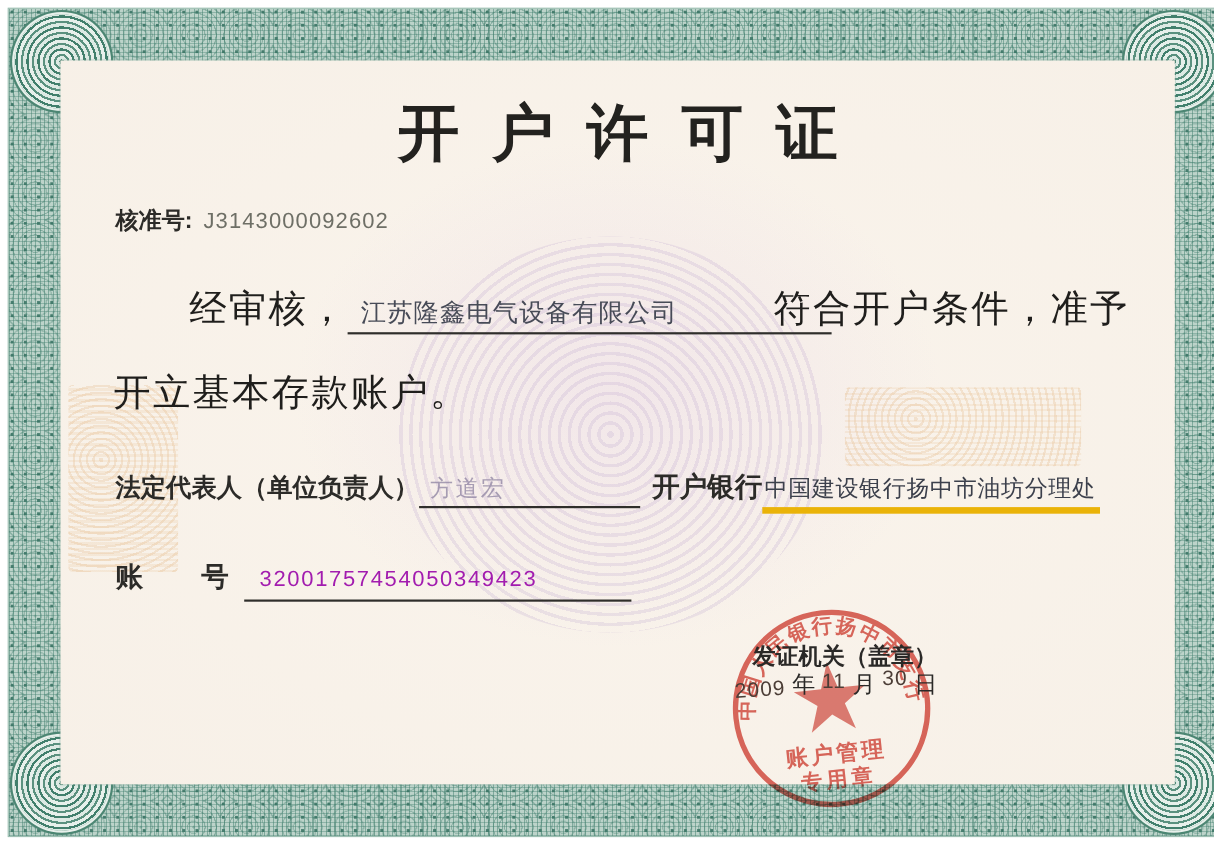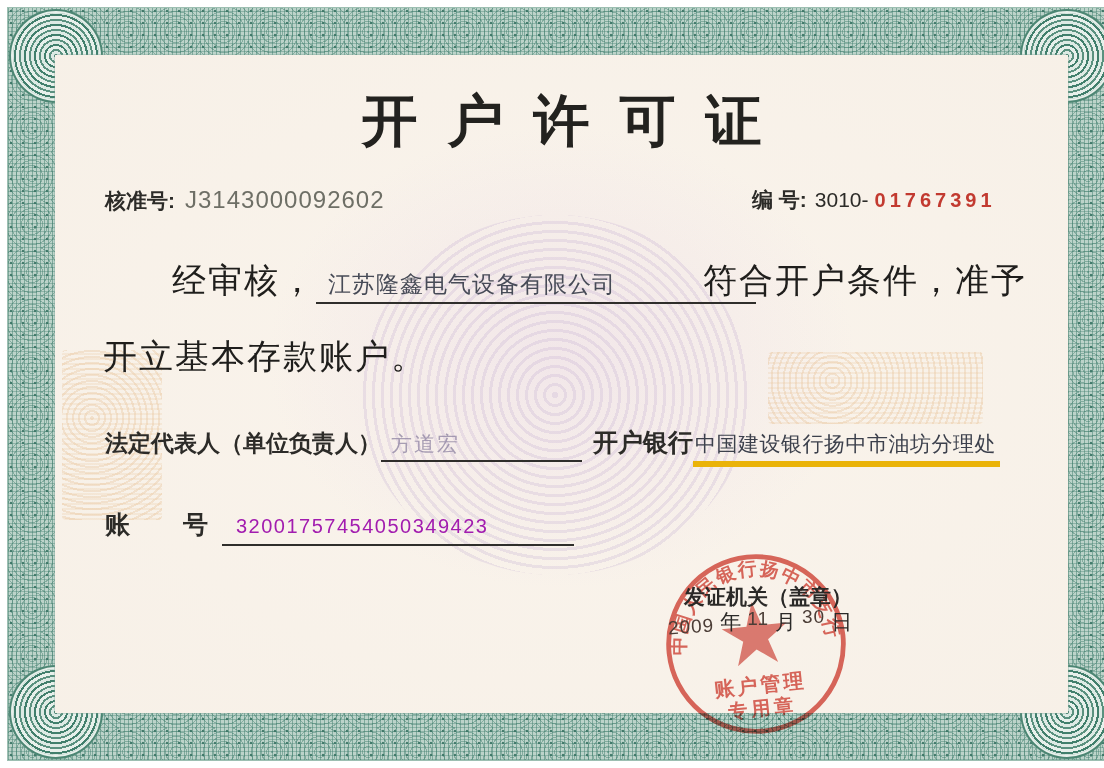--- a/index.html
+++ b/index.html
@@ -51,21 +51,21 @@
   .gold-band.left{left:62px;top:350px;width:100px;height:170px;}
   
   .abs{position:absolute;white-space:nowrap;}
   .title{
     left:0;right:0;top:84px;text-align:center;
     font-family:"DejaVu Serif","Liberation Serif",serif;
     font-size:56px;font-weight:bold;letter-spacing:30px;text-indent:30px;color:#23221f;
   }
   .lbl{font-size:21px;font-weight:bold;color:#2c2b28;}
   .row-approval{left:105px;top:186px;font-size:21px;}
-  .approval-value{font-weight:normal;color:#6e6f66;letter-spacing:1px;font-size:24px;margin-left:10px;}
+  .approval-value{font-weight:normal;color:#6e6f66;letter-spacing:1px;font-size:20px;margin-left:10px;}
   .row-serial{left:752px;top:186px;font-size:21px;}
   .serial-prefix{font-weight:normal;color:#2c2b28;margin-left:8px;}
   .serial-red{color:#c23a30;letter-spacing:4px;margin-left:6px;font-weight:bold;font-size:20px;}
   .big{font-size:34px;color:#1f1e1c;letter-spacing:2px;}
   .row-body1{left:172px;top:258px;}
   .company-line{
     display:inline-block;vertical-align:baseline;min-width:420px;
     border-bottom:2px solid #2f2e2b;
     font-size:23px;color:#474b57;letter-spacing:1px;padding:0 8px 2px 12px;
   }
@@ -115,23 +115,20 @@
   <div class="guilloche-center"></div>
   <div class="gold-band right"></div>
   <div class="gold-band left"></div>
 
   <div class="abs title">开户许可证</div>
 
   <div class="abs row-approval">
     <span class="lbl">核准号:</span><span class="approval-value">J3143000092602</span>
   </div>
 
-  <div class="abs row-serial">
-    <span class="lbl">编 号:</span><span class="serial-prefix">3010-</span><span class="serial-red">01767391</span>
-  </div>
 
   <div class="abs row-body1 big">
     <span>经审核，</span><span class="company-line">江苏隆鑫电气设备有限公司</span>
   </div>
   <div class="abs row-body1-right big">符合开户条件，准予</div>
   <div class="abs row-body2 big">开立基本存款账户。</div>
 
   <div class="abs row-rep">
     <span class="lbl" style="font-size:23px">法定代表人（单位负责人）</span><span class="rep-line">方道宏</span>
   </div>

